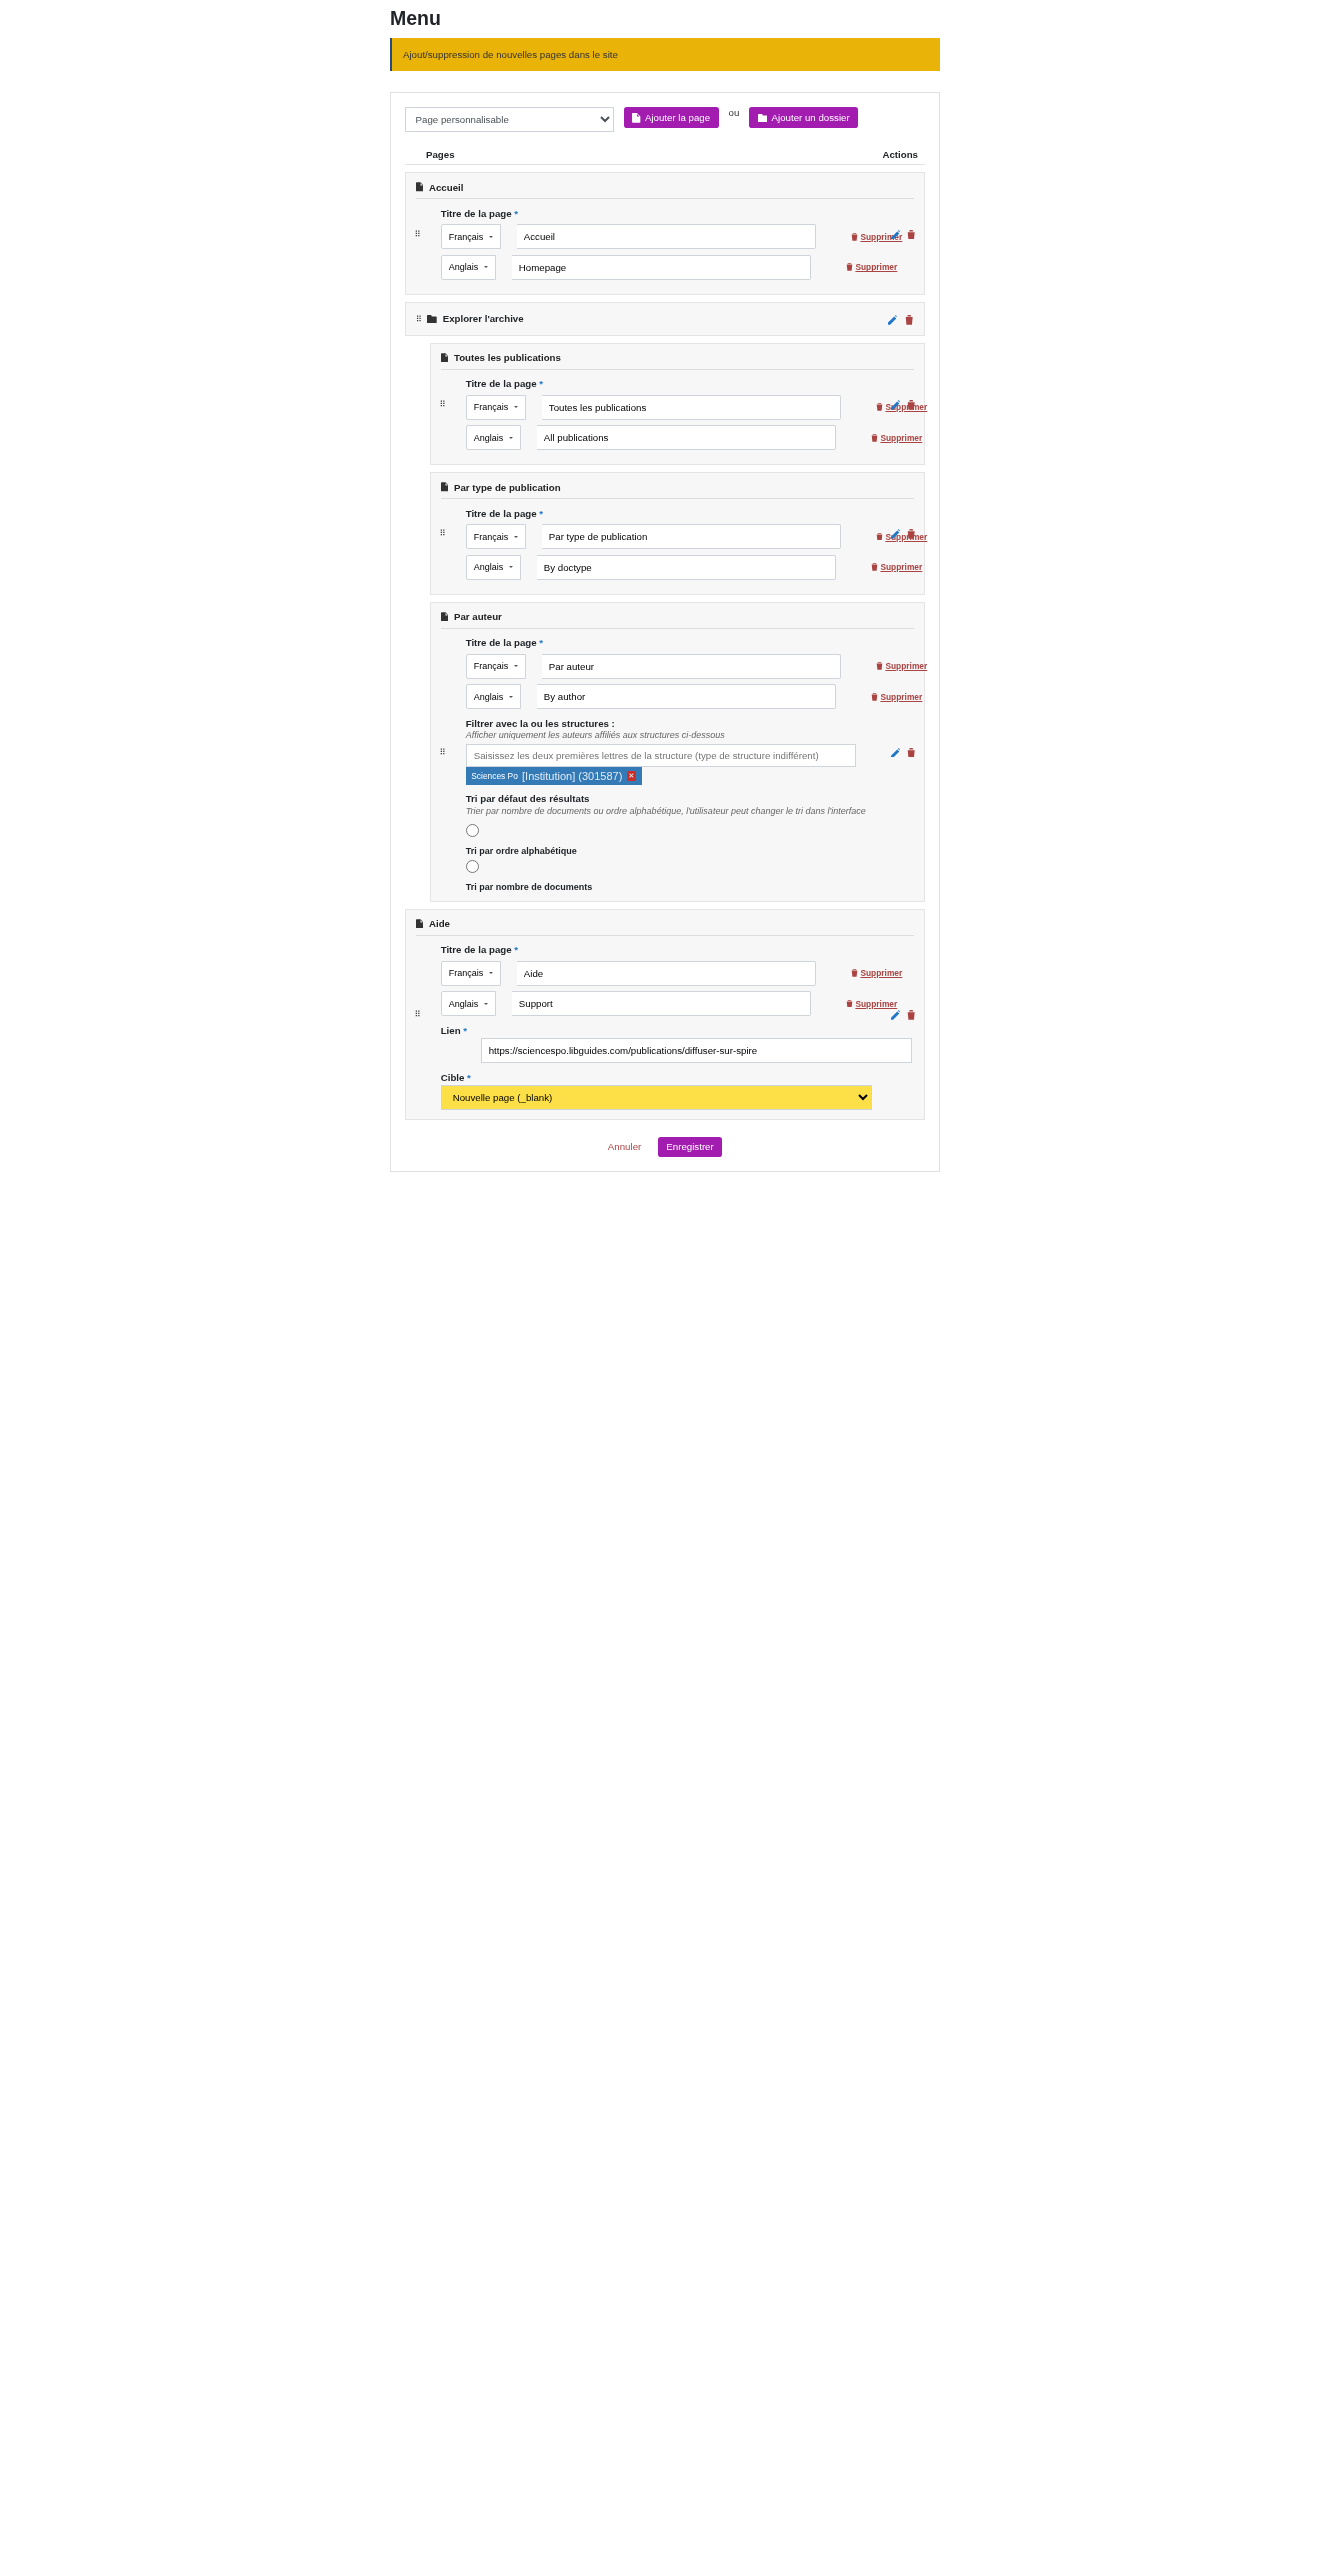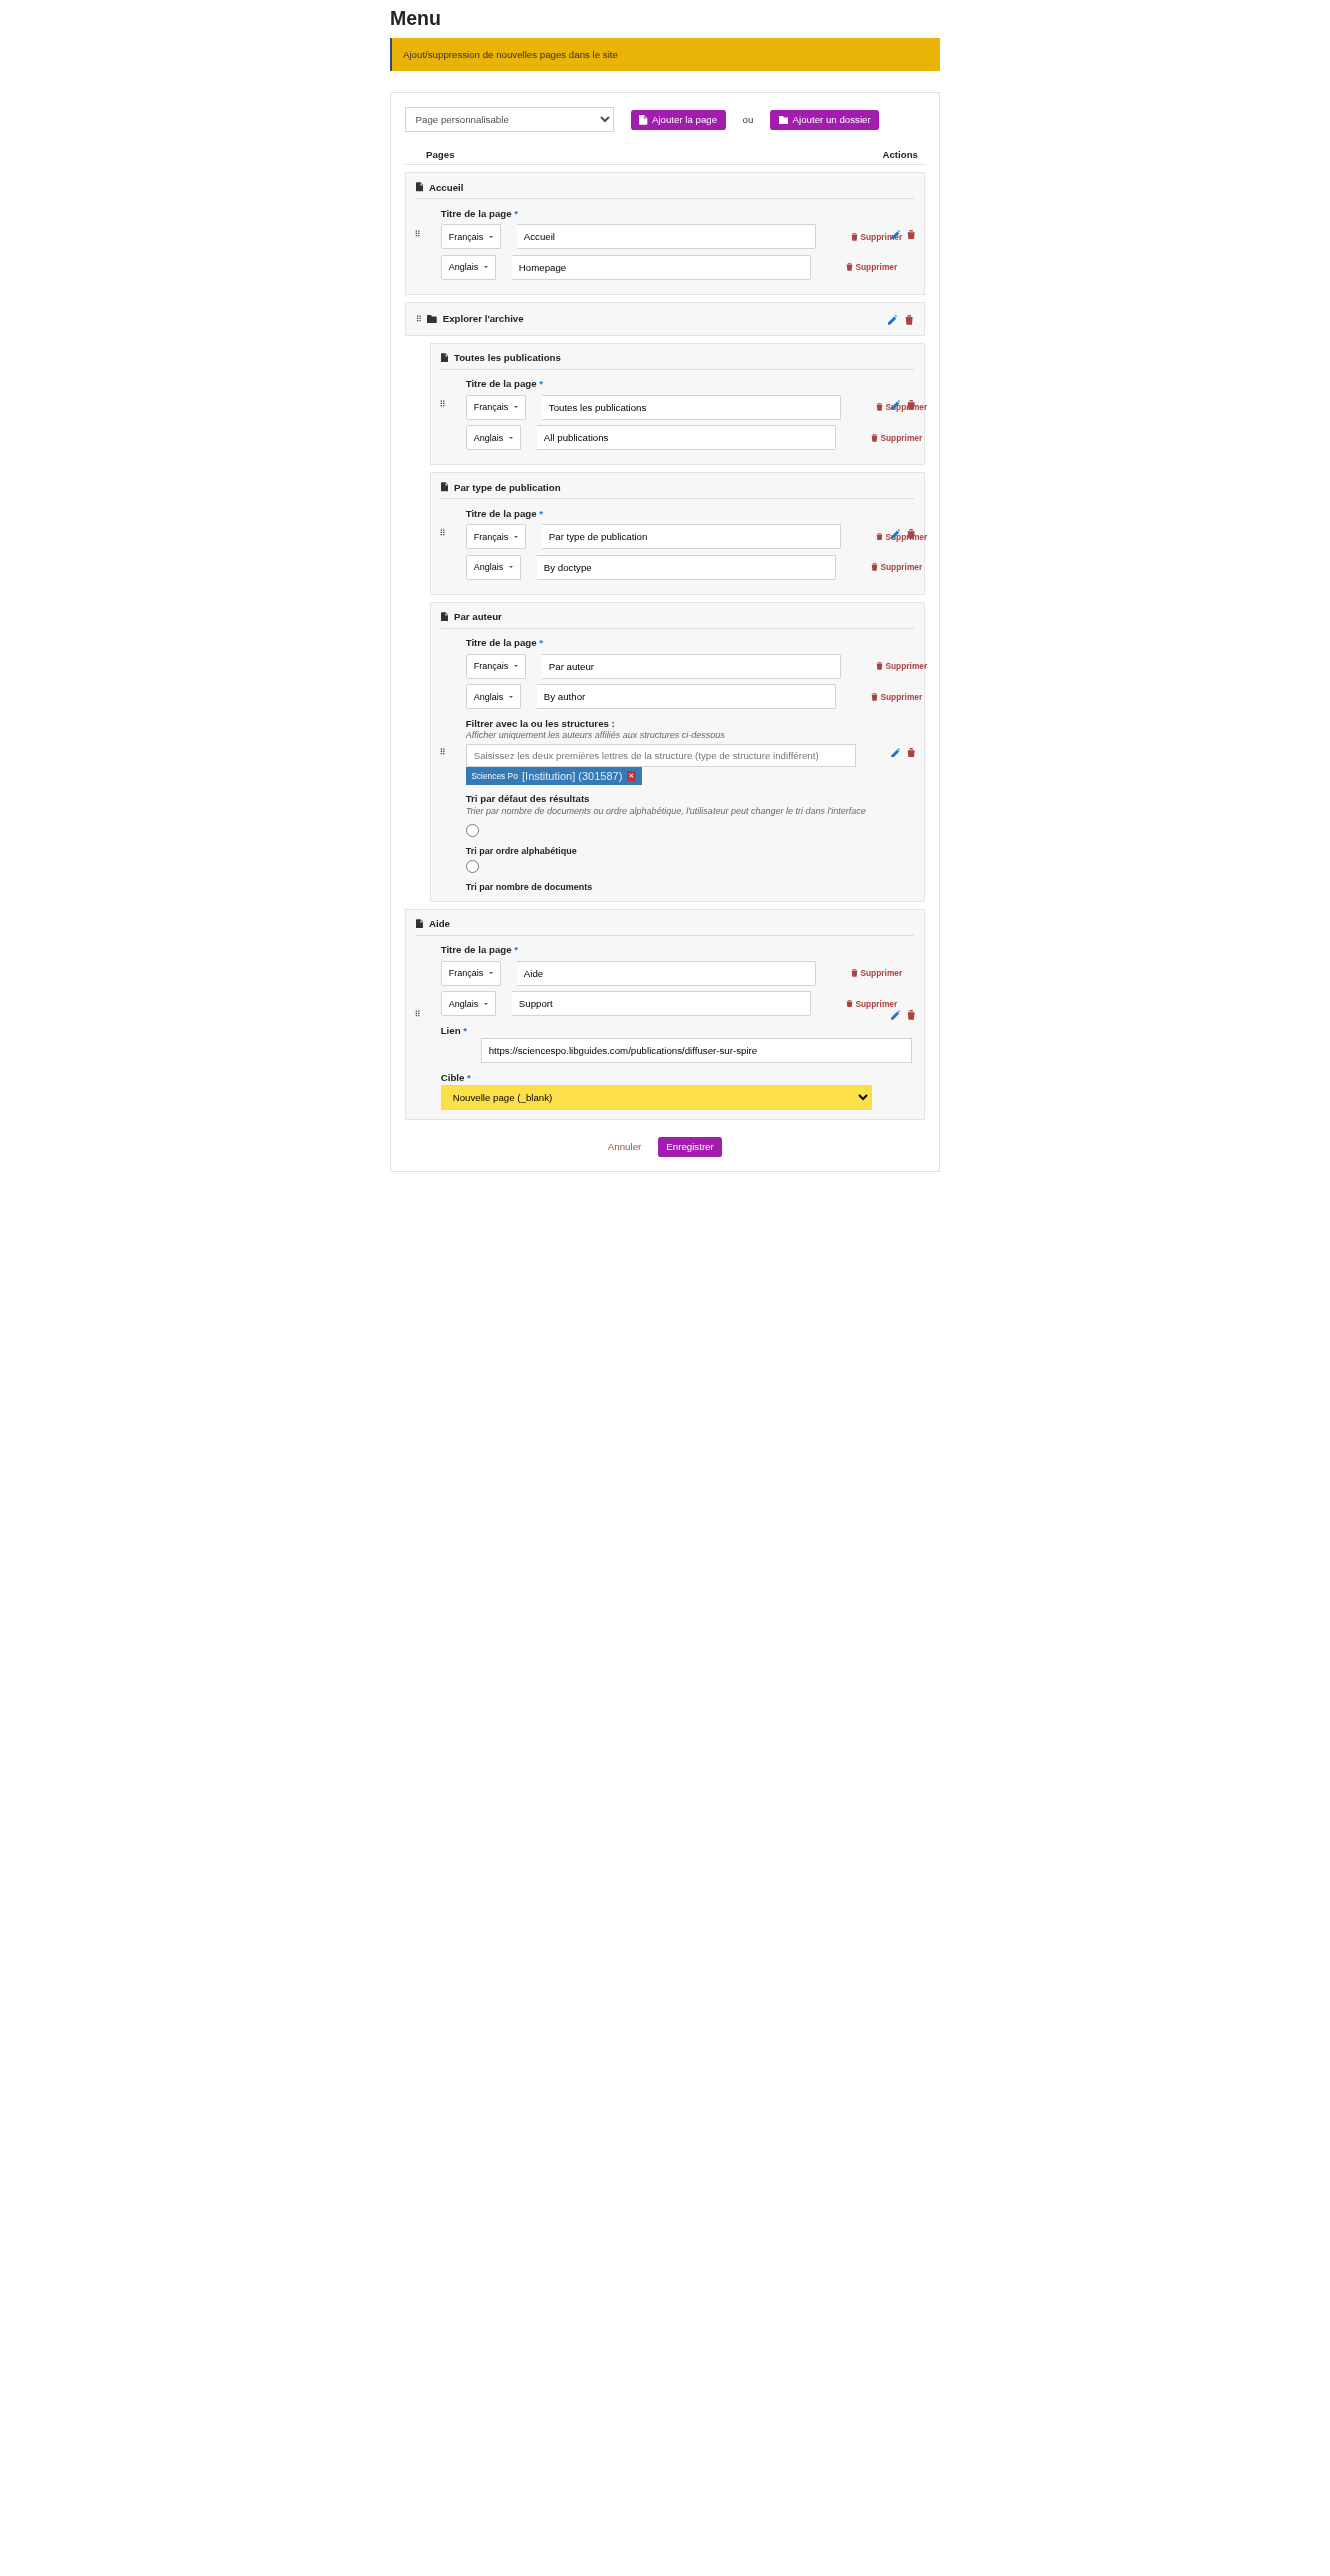--- a/index.html
+++ b/index.html
@@ -1,38 +1,38 @@
 <!DOCTYPE html>
 <html style="font-size:11px"><head>
 <meta charset="utf-8">
 <style>
 * { box-sizing: border-box; margin: 0; padding: 0; }
 body { font-family: -apple-system, BlinkMacSystemFont, "Segoe UI", Arial, sans-serif; font-size: 9.7px; color: #212529; background: #fff; padding: 7px; width: 1330px; }
 .container { max-width: 550px; margin: 0 auto; }
 h1 { font-size: 19.5px; font-weight: 700; margin-bottom: 8.4px; }
 .banner { background: #eab308; border-left: 2.1px solid #2b4a80; padding: 11px 11px; color: #333; margin-bottom: 21px; }
 .card { border: 0.7px solid #dee2e6; padding: 14px; }
-.top-row { display: flex; align-items: center; gap: 17px; margin-bottom: 12.5px; }
+.top-row { display: flex; align-items: flex-start; gap: 10px; margin-bottom: 12.5px; }
 select.page-type { height: 25px; border: 0.7px solid #ced4da; padding: 2.8px 5.6px; width: 209px; background: #fff; font-size: 9.7px; color: #495057; }
 .btn { display: inline-flex; align-items: center; gap: 4.2px; padding: 4.9px 8.4px; border: none; border-radius: 2.8px; font-size: 9.7px; cursor: pointer; }
 .btn-primary { background: #a21caf; color: #fff; }
 .ou { color: #333; font-size: 9.7px; }
 .table-head { display: flex; justify-content: space-between; padding: 4.2px 7px 4.2px 21px; font-weight: 700; border-bottom: 0.7px solid #dee2e6; }
 .page-block { background: #f7f7f7; border: 0.7px solid #e4e4e4; margin-top: 7px; padding: 8.4px 9.7px; position: relative; }
 .page-block.nested { margin-left: 25px; }
 .block-header { display: flex; align-items: center; gap: 5.6px; font-weight: 600; font-size: 9.7px; padding-bottom: 5.6px; border-bottom: 0.7px solid #ddd; margin-bottom: 8.4px; color: #222; }
 .drag-handle { position: absolute; left: 8.4px; top: 50%; transform: translateY(-50%); cursor: grab; color: #333; font-size: 8.4px; }
 .drag-handle-inline { cursor: grab; color: #333; font-size: 8.4px; }
 .block-body { margin-left: 25px; }
 .field-label { font-weight: 700; padding-bottom: 5.6px; display: block; font-size: 9.7px; }
 .req { color: #2176c7; }
 .lang-row { display: flex; align-items: center; gap: 16px; margin-bottom: 5.6px; }
 .lang-btn { border: 0.7px solid #ced4da; background: #fff; padding: 4.2px 7px; font-size: 9px; cursor: pointer; display: inline-flex; align-items: center; gap: 2.8px; border-radius: 2.1px 0 0 2.1px; height: 25px; }
 .lang-input { flex: 0 0 299px; height: 25px; border: 0.7px solid #ced4da; border-left: none; padding: 2.8px 7px; font-size: 9.7px; border-radius: 0 2.1px 2.1px 0; }
-.del-link { color: #a94442; font-size: 8.4px; font-weight: 600; margin-left: 19.5px; cursor: pointer; display: inline-flex; align-items: center; gap: 2.1px; }
+.del-link { color: #a94442; font-size: 8.4px; font-weight: 600; margin-left: 19.5px; cursor: pointer; display: inline-flex; align-items: center; gap: 2.1px; text-decoration: underline; }
 .actions-col { position: absolute; right: 7px; top: 50%; transform: translateY(-50%); display: flex; gap: 4.2px; }
 .actions-col-folder { display: flex; gap: 4.2px; margin-left: auto; }
 .icon-btn { background: none; border: none; cursor: pointer; padding: 1.4px; }
 .icon-edit { color: #2176c7; }
 .icon-trash { color: #a94442; }
 .hint { font-style: italic; color: #666; font-size: 9px; margin: 1.4px 0 4.2px; }
 .tag-input { width: 100%; height: 23px; border: 0.7px solid #ced4da; padding: 2.8px 7px; font-size: 9.7px; }
 .chip { display: inline-flex; align-items: center; background: #337ab7; color: #fff; padding: 2.8px 5.6px; font-size: 8.4px; gap: 4.2px; }
 .chip .sub { font-size: 11px; opacity: .85; text-align: center; }
 .chip .x { background: #c9302c; width: 9.7px; height: 9.7px; display: inline-flex; align-items: center; justify-content: center; font-size: 7px; border-radius: 1.4px; cursor: pointer; }

